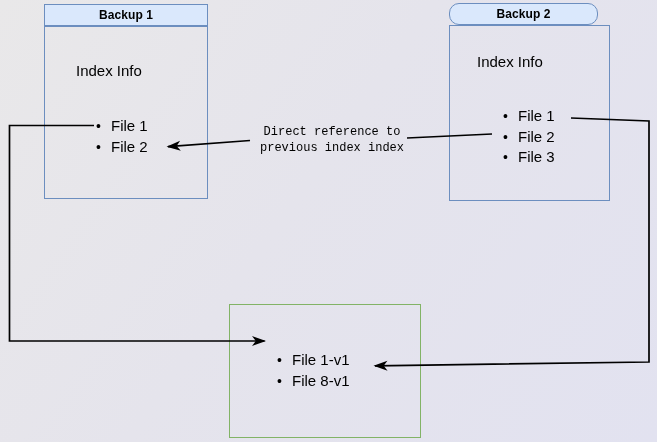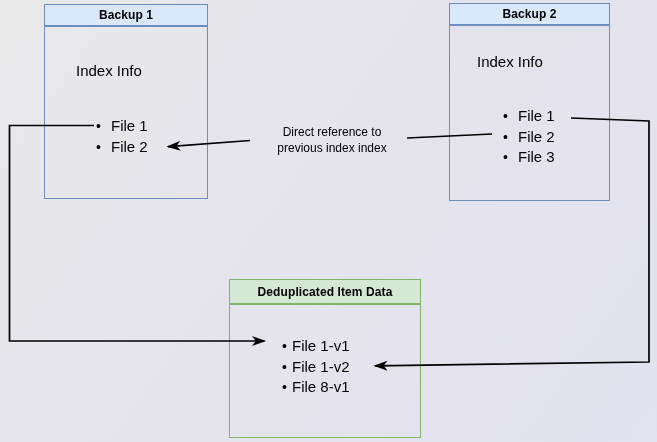--- a/index.html
+++ b/index.html
@@ -70,20 +70,21 @@
   }
   .connector-label {
     position: absolute;
     left: 239px;
     top: 125px;
     width: 186px;
     text-align: center;
     font-size: 12px;
     line-height: 15.5px;
     white-space: nowrap;
+    font-family: Liberation Mono, monospace;
   }
   svg.wires {
     position: absolute;
     left: 0;
     top: 0;
     pointer-events: none;
   }
   svg.wires .wire {
     fill: none;
     stroke: var(--line-color, #000);
@@ -102,38 +103,34 @@
   <div class="box-header blue" style="left:44px; top:4px; width:164px; height:22px;">
     <span>Backup 1</span>
   </div>
   <div class="box-body blue" style="left:44px; top:26px; width:164px; height:173px;"></div>
   <div class="inner-label" style="left:76px; top:62px;">Index Info</div>
   <ul class="file-list" style="left:94px; top:116px;">
     <li>File 1</li>
     <li>File 2</li>
   </ul>
 
-  <div class="box-header blue" style="left:449px; top:3px; width:161px; height:22px;">
+  <div class="box-header blue" style="left:449px; top:3px; width:149px; height:22px;border-radius:10px;">
     <span>Backup 2</span>
   </div>
   <div class="box-body blue" style="left:449px; top:25px; width:161px; height:176px;"></div>
   <div class="inner-label" style="left:477px; top:53px;">Index Info</div>
   <ul class="file-list" style="left:501px; top:106px;">
     <li>File 1</li>
     <li>File 2</li>
     <li>File 3</li>
   </ul>
 
-  <div class="box-header green" style="left:229px; top:279px; width:192px; height:25px;">
-    <span>Deduplicated Item Data</span>
-  </div>
   <div class="box-body green" style="left:229px; top:304px; width:192px; height:134px;"></div>
-  <ul class="file-list" style="left:275px; top:336px;text-align:center;">
+  <ul class="file-list" style="left:275px; top:350px;">
     <li>File 1-v1</li>
-    <li>File 1-v2</li>
     <li>File 8-v1</li>
   </ul>
 
   <div class="connector-label">
     <div>Direct reference to</div>
     <div>previous index index</div>
   </div>
 
   <svg class="wires" width="657" height="442" viewBox="0 0 657 442">
     <defs>

